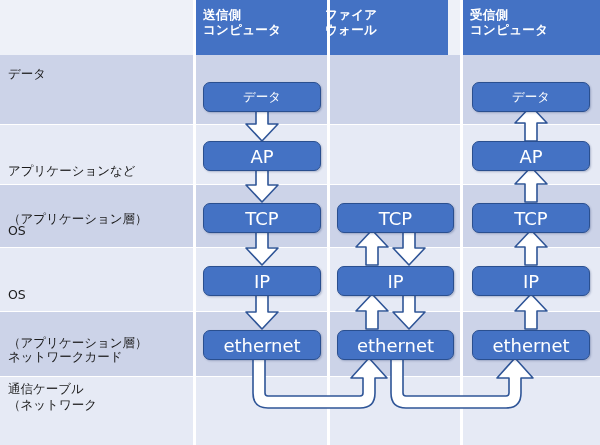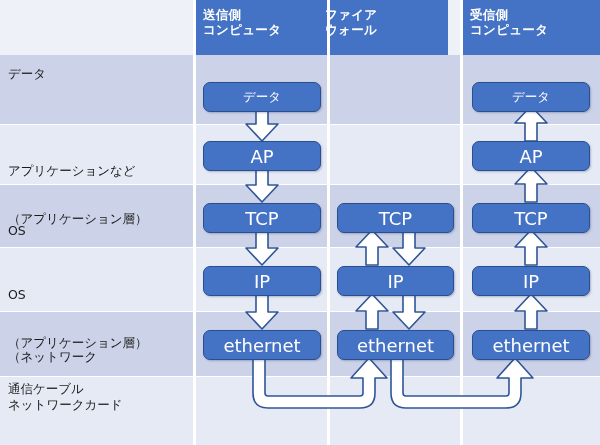--- a/index.html
+++ b/index.html
@@ -89,22 +89,22 @@
   <div class="lbl" style="top:191px;">
     <div>OS</div>
   </div>
 
   <div class="lbl" style="top:255px;">
     <div>OS</div>
     <div>（アプリケーション層）</div>
   </div>
 
   <div class="lbl" style="top:317px;">
+    <div>ネットワークカード</div>
     <div>（ネットワーク</div>
-    <div>ネットワークカード</div>
     
   </div>
 
   <div class="lbl" style="top:381px;">通信ケーブル</div>
 
   <div class="arrow" style="left:245px;top:106px;">
     <svg width="34" height="36" viewBox="0 0 34 36">
         <path d="M11 0 L23 0 L23 18 L33 18 L17 35 L1 18 L11 18 Z" fill="#ffffff" stroke="#2f5597" stroke-width="1.6" stroke-linejoin="round"></path>
       </svg>
   </div>

